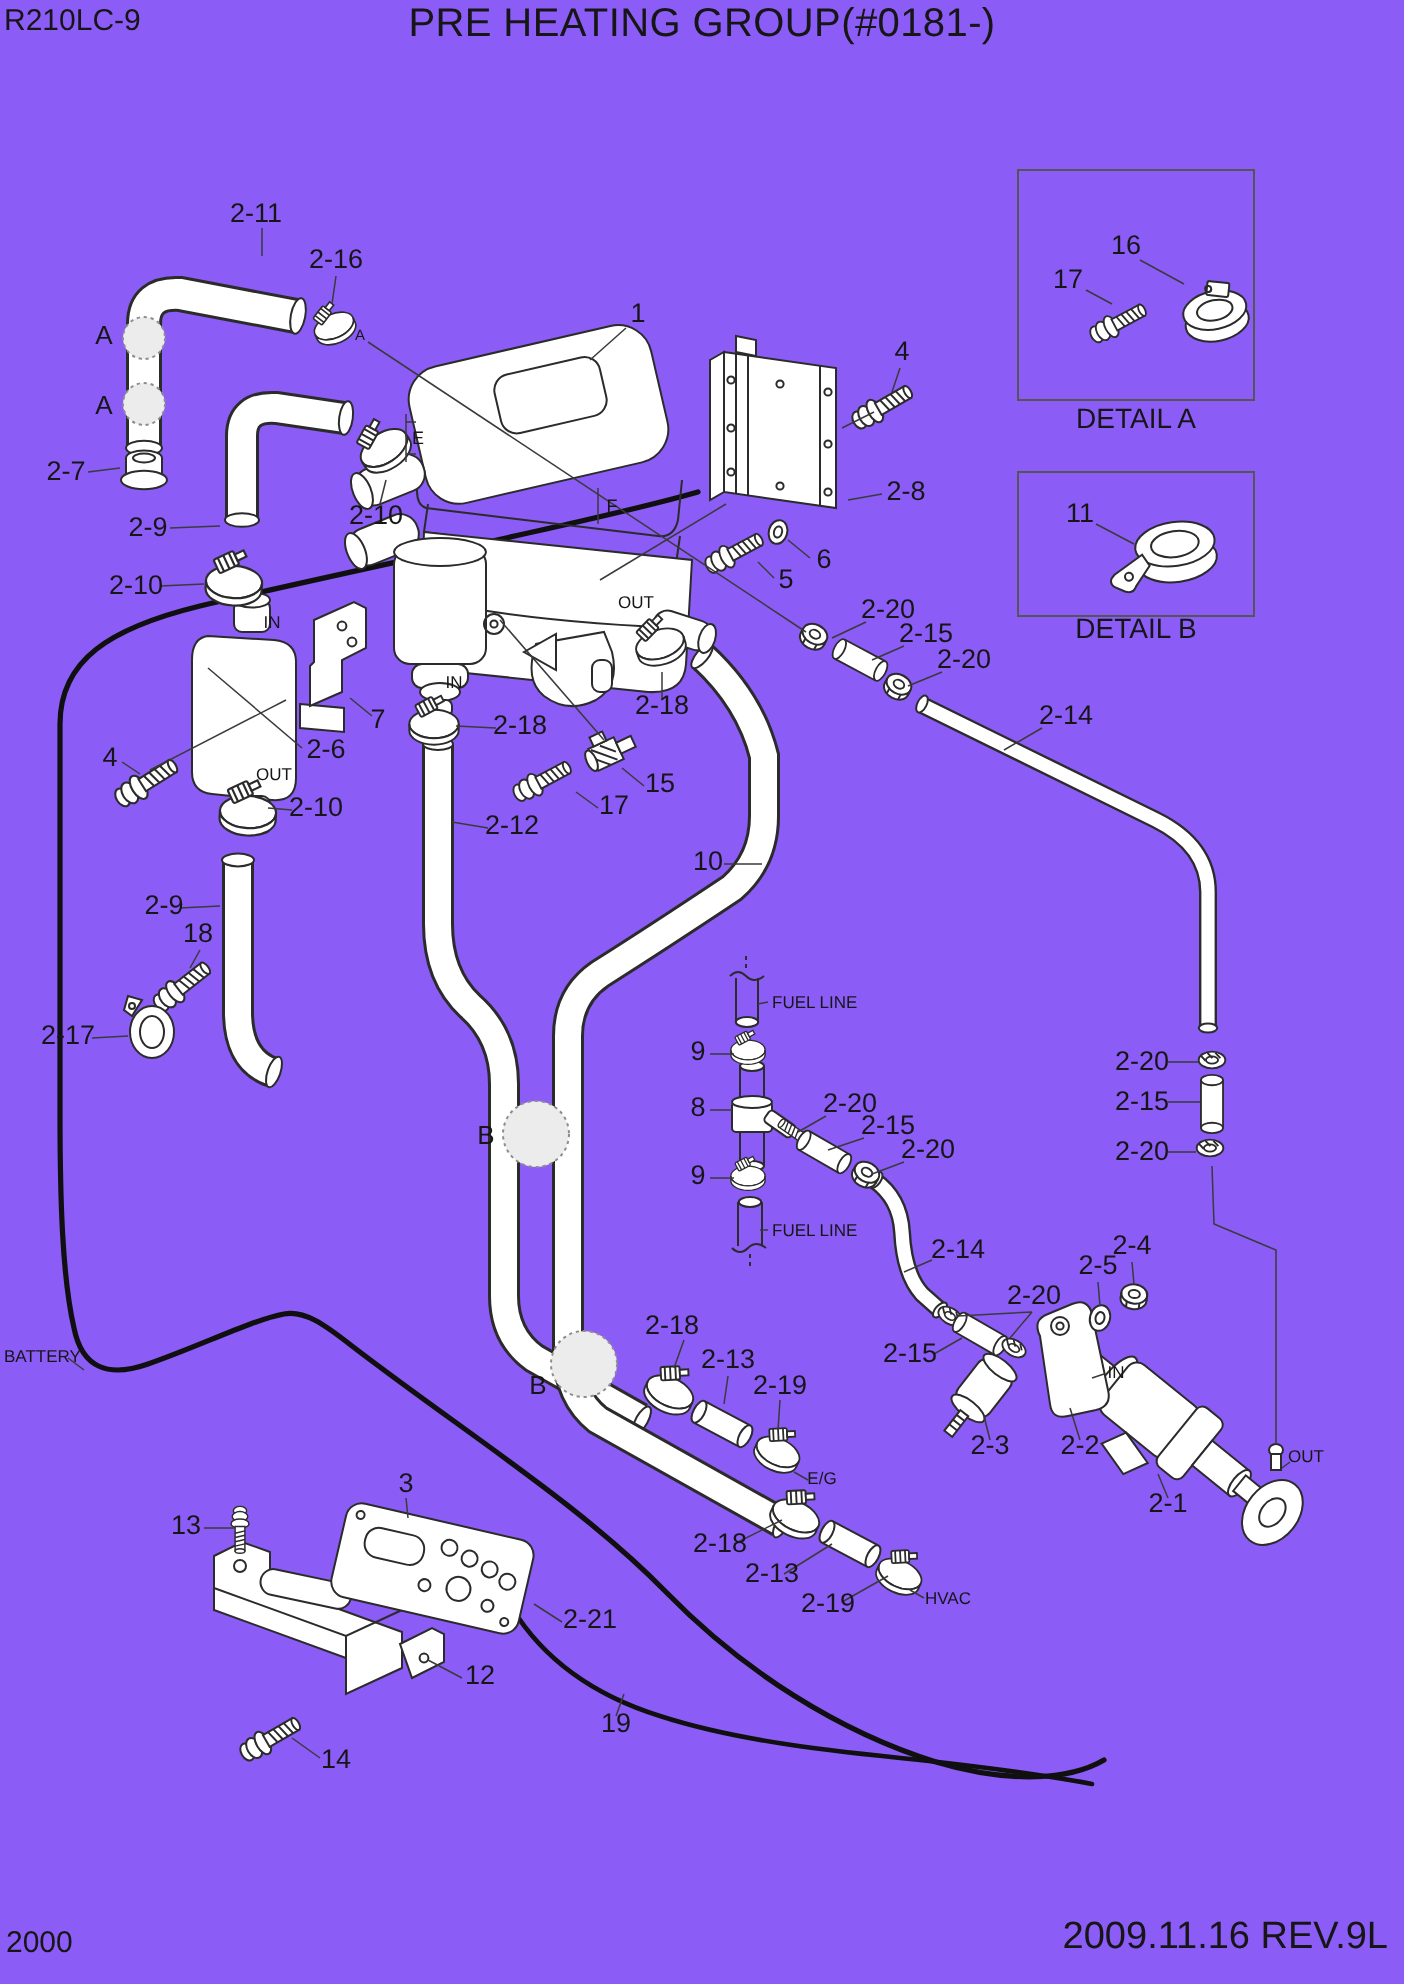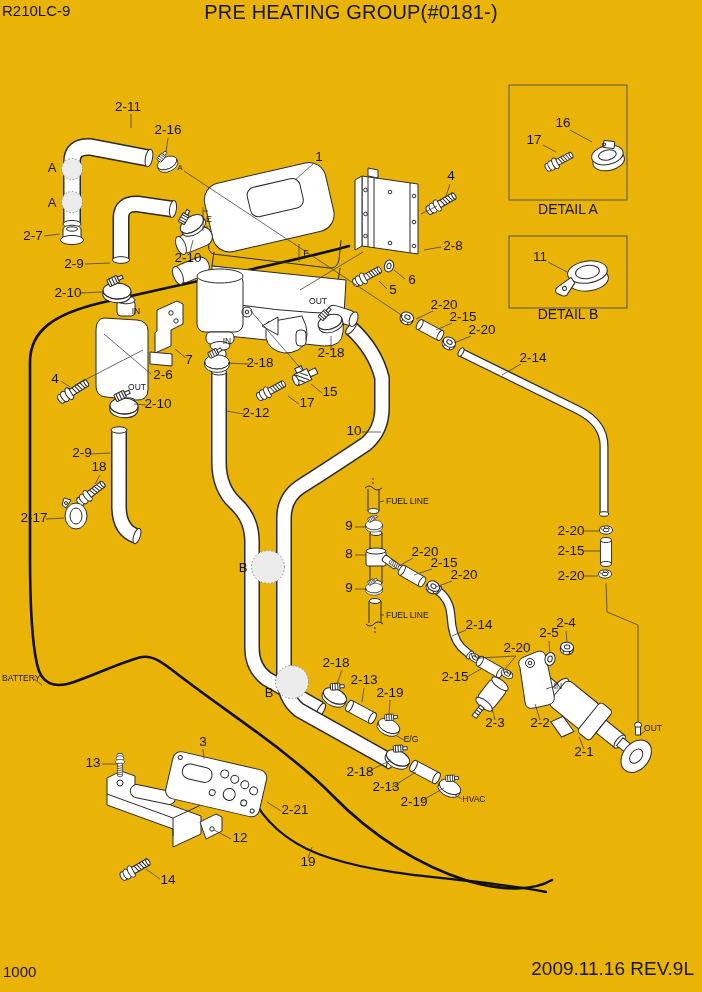--- a/index.html
+++ b/index.html
@@ -1,16 +1,16 @@
 <!DOCTYPE html>
 <html><head>
 <meta charset="utf-8">
 <style>
   html,body{margin:0;padding:0;background:#fff;}
-  #page{position:relative;width:702px;height:992px;background:#eab308;overflow:hidden;
+  #page{position:relative;width:702px;height:992px;background:#8b5cf6;overflow:hidden;
         font-family:"Liberation Sans",sans-serif;color:#161616;}
   #model{position:absolute;left:2px;top:2px;font-size:15px;}
   #title{position:absolute;left:0;right:0;top:1px;text-align:center;font-size:20px;letter-spacing:.2px;}
   #pageno{position:absolute;left:3px;bottom:12px;font-size:15px;}
   #rev{position:absolute;right:8px;bottom:12px;font-size:19px;}
   svg{position:absolute;left:0;top:0;}
   svg *{vector-effect:none;}
   .p{fill:#fff;stroke:#2b2b2b;stroke-width:1;}
   .pn{fill:none;stroke:#2b2b2b;stroke-width:1;}
   .thin{fill:none;stroke:#3a3a3a;stroke-width:.75;}
@@ -529,15 +529,15 @@
         <text x="168" y="884" font-size="13.5" text-anchor="middle">14</text>
         <text x="563" y="127" font-size="13.5" text-anchor="middle">16</text>
         <text x="534" y="144" font-size="13.5" text-anchor="middle">17</text>
         <text x="540" y="261" font-size="13.5" text-anchor="middle">11</text>
       </g>
 
     <text class="dtitle" x="568" y="214">DETAIL A</text>
     <text class="dtitle" x="568" y="319">DETAIL B</text>
   </svg>
 
-  <div id="pageno">1000</div>
+  <div id="pageno">2000</div>
   <div id="rev">2009.11.16  REV.9L</div>
 </div>
 
 </body></html>

